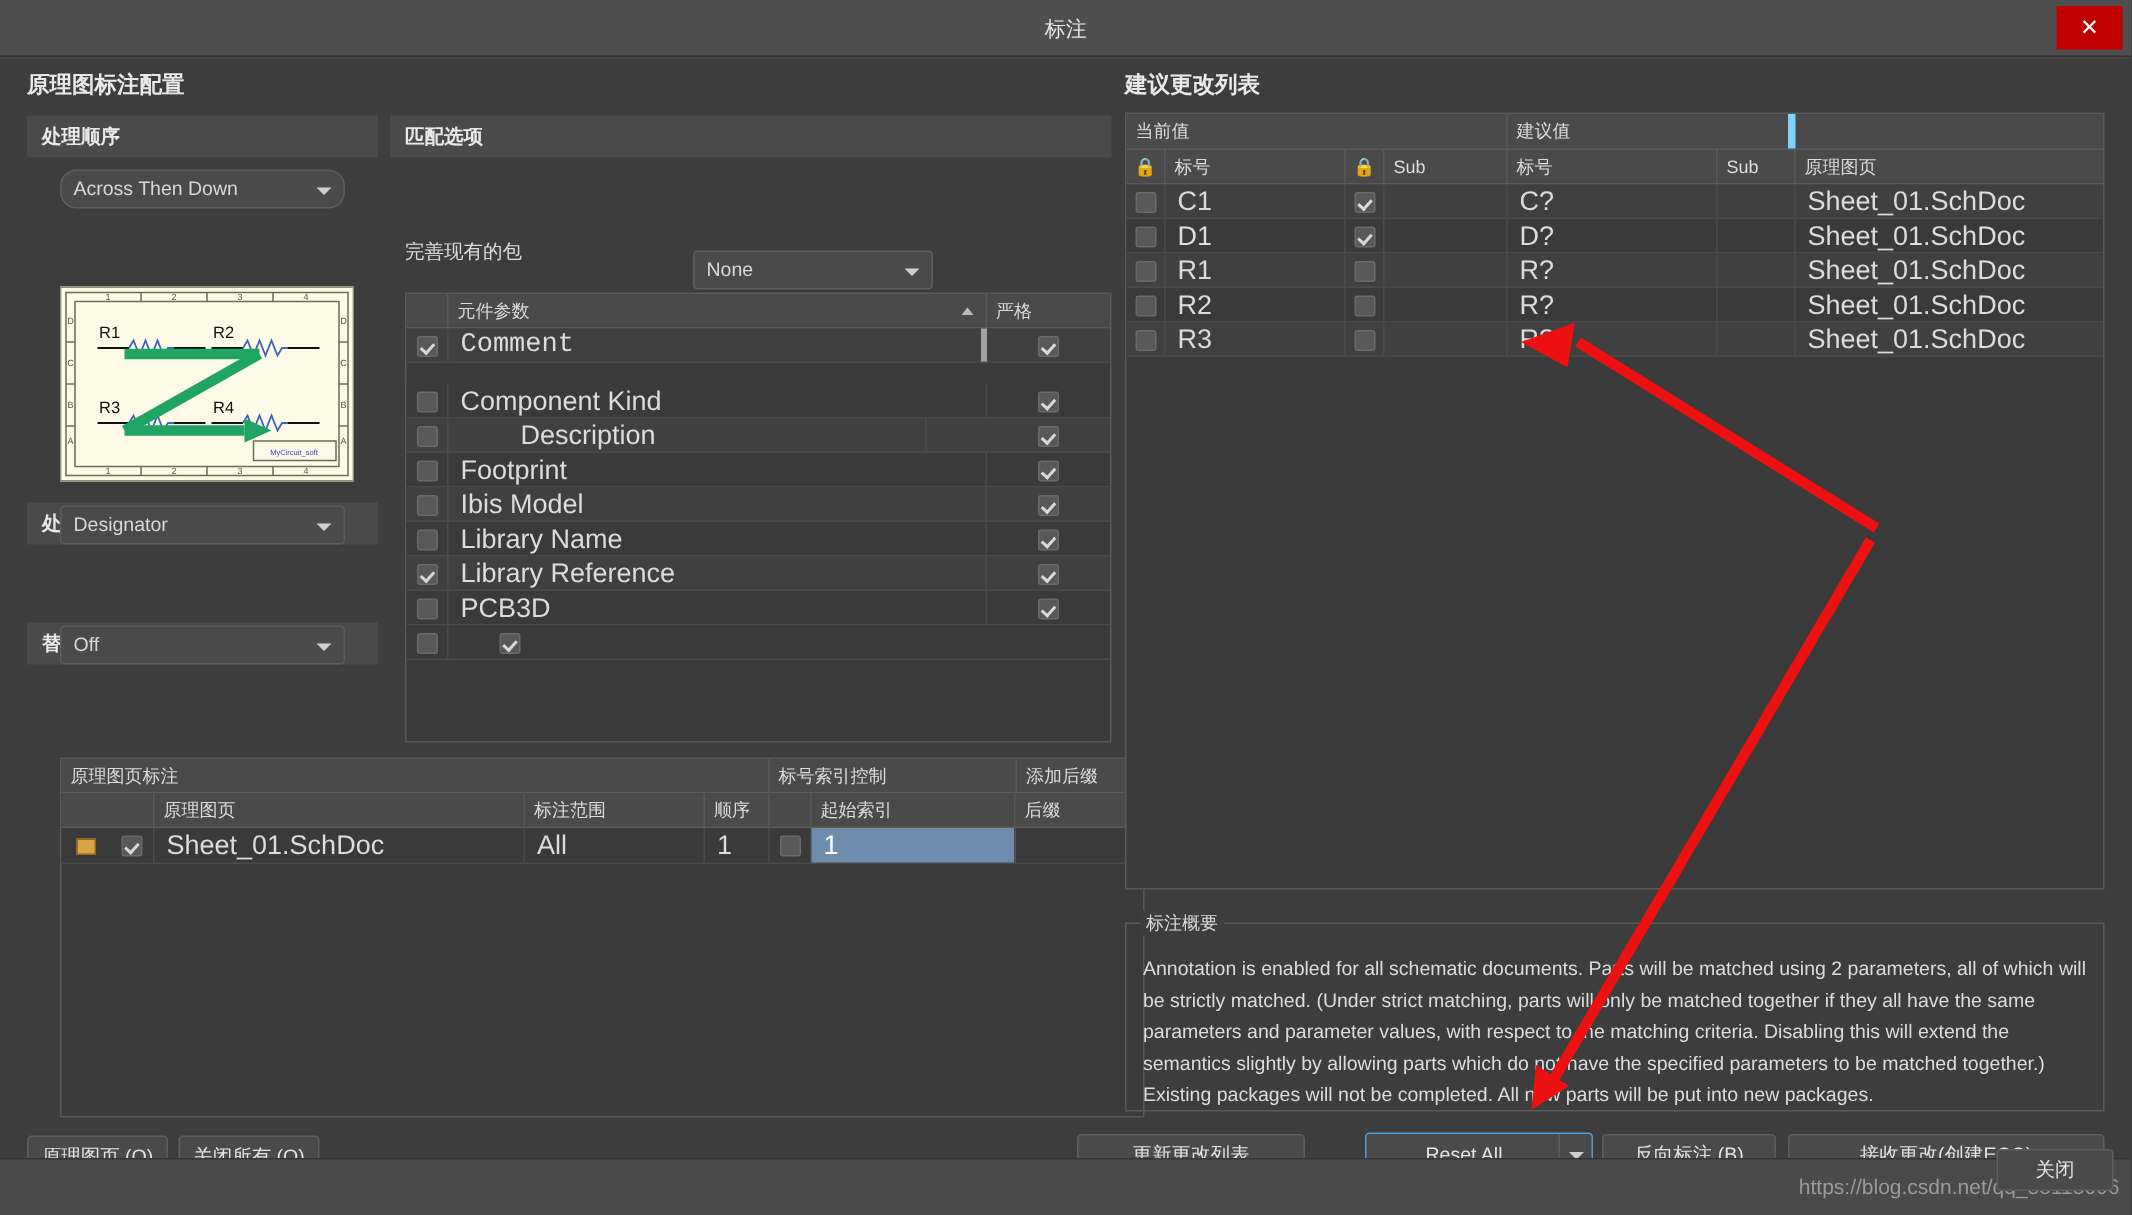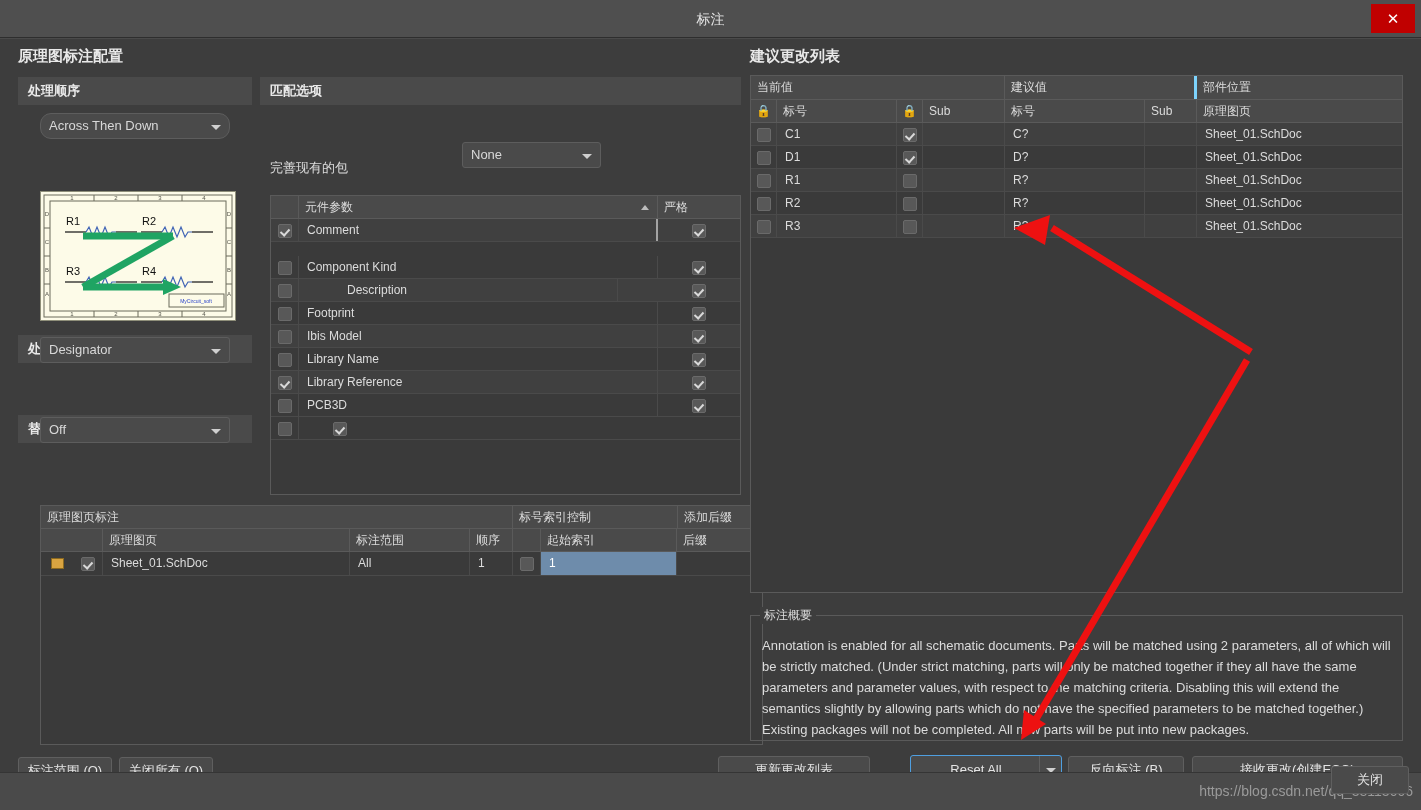--- a/index.html
+++ b/index.html
@@ -91,21 +91,21 @@
   
   .grid {
     border: 1px solid #5a5a5a;
     background: #3a3a3a;
   }
   .ghead {
     background: #4a4a4a;
     color: #dcdcdc;
     font-size: 12px;
   }
-  .grow { font-size: 12px; color: #dcdcdc; }
+  .grow { font-size: 18px; color: #dcdcdc; }
 
   
   .btn {
     background: #4a4a4a;
     border: 1px solid #5f5f5f;
     border-radius: 3px;
     color: #e4e4e4;
     font-size: 13px;
     text-align: center;
     cursor: pointer;
@@ -261,40 +261,40 @@
 
   <div class="group-header" style="position:absolute;left:18px;top:376px;width:234px;">替换子部件</div>
   <div class="combo" style="position:absolute;left:40px;top:378px;width:190px;">
     <span>Off</span>
     <span class="arrow"></span>
   </div>
 
   <div class="group-header" style="position:absolute;left:260px;top:38px;width:481px;">匹配选项</div>
 
   <div style="position:absolute;left:270px;top:120px;color:#dcdcdc;font-size:13px;">完善现有的包</div>
-  <div class="combo" style="position:absolute;left:462px;top:103px;width:139px;">
+  <div class="combo" style="position:absolute;left:462px;top:128px;width:160px;">
     <span>None</span>
     <span class="arrow"></span>
   </div>
 
   <div class="grid" style="position:absolute;left:270px;top:156px;width:471px;height:300px;">
     <div class="ghead" style="display:flex;height:23px;align-items:center;border-bottom:1px solid #5a5a5a;">
       <div style="width:28px;height:100%;border-right:1px solid #5a5a5a;"></div>
       <div style="flex:1;padding-left:6px;position:relative;height:100%;line-height:22px;border-right:1px solid #5a5a5a;">
         <span>元件参数</span>
         <span style="position:absolute;right:8px;top:9px;width:0;height:0;border-left:4px solid transparent;border-right:4px solid transparent;border-bottom:5px solid #bdbdbd;"></span>
       </div>
       <div style="width:82px;padding-left:6px;line-height:22px;">
         <span>严格</span>
       </div>
     </div>
     <div id="param-rows">
         <div class="grow" style="display: flex; height: 23px; align-items: center; border-bottom: 1px solid rgb(74, 74, 74); background: rgb(64, 64, 64);">
           <div style="width:28px;text-align:center;border-right:1px solid #4a4a4a;height:100%;line-height:22px;"><span class="cb checked"></span></div>
-          <div style="flex:1;padding-left:8px;line-height:22px;border-right:2px solid #a3a3a3;height:100%;">Comment</div>
+          <div style="flex:1;padding-left:8px;line-height:22px;border-right:4px solid #a3a3a3;height:100%;font-family:Liberation Mono, monospace;">Comment</div>
           <div style="width:82px;text-align:center;line-height:22px;"><span class="cb checked"></span></div>
         </div>
         <div class="grow" style="display: flex; height: 23px; align-items: center; border-bottom: 1px solid rgb(74, 74, 74); background: rgb(58, 58, 58); margin-top: 14px;">
           <div style="width:28px;text-align:center;border-right:1px solid #4a4a4a;height:100%;line-height:22px;"><span class="cb"></span></div>
           <div style="flex:1;padding-left:8px;line-height:22px;border-right:1px solid #4a4a4a;height:100%;">Component Kind</div>
           <div style="width:82px;text-align:center;line-height:22px;"><span class="cb checked"></span></div>
         </div>
         <div class="grow" style="display: flex; height: 23px; align-items: center; border-bottom: 1px solid rgb(74, 74, 74); background: rgb(64, 64, 64); gap: 40px;">
           <div style="width:28px;text-align:center;border-right:1px solid #4a4a4a;height:100%;line-height:22px;"><span class="cb"></span></div>
           <div style="flex:1;padding-left:8px;line-height:22px;border-right:1px solid #4a4a4a;height:100%;">Description</div>
@@ -354,30 +354,29 @@
           <div style="width:247px;padding-left:8px;line-height:23px;border-right:1px solid #4a4a4a;height:100%;">Sheet_01.SchDoc</div>
           <div style="width:120px;padding-left:8px;line-height:23px;border-right:1px solid #4a4a4a;height:100%;">All</div>
           <div style="width:43px;padding-left:8px;line-height:23px;border-right:1px solid #4a4a4a;height:100%;">1</div>
           <div style="width:28px;text-align:center;border-right:1px solid #4a4a4a;height:100%;line-height:23px;"><span class="cb"></span></div>
           <div style="width:136px;padding-left:8px;line-height:23px;border-right:1px solid #4a4a4a;height:100%;background:#6e8cab;color:#fff;">1</div>
           <div style="flex:1;padding-left:8px;line-height:23px;"></div>
         </div>
       </div>
   </div>
 
-  <div class="btn" style="position:absolute;left:18px;top:718px;width:94px;height:28px;line-height:26px;">标注范围 (O)</div>
+  <div class="btn" style="position:absolute;left:18px;top:718px;width:94px;height:28px;line-height:26px;">原理图页 (O)</div>
   <div class="btn" style="position:absolute;left:119px;top:718px;width:94px;height:28px;line-height:26px;">关闭所有 (O)</div>
 
   <div class="sec-title" style="position:absolute;left:750px;top:8px;">建议更改列表</div>
 
   <div class="grid" style="position:absolute;left:750px;top:36px;width:653px;height:518px;">
     <div class="ghead" style="display:flex;height:24px;align-items:center;border-bottom:1px solid #5a5a5a;">
       <div style="width:254px;padding-left:6px;line-height:23px;border-right:1px solid #5a5a5a;height:100%;">当前值</div>
-      <div style="width:192px;padding-left:6px;line-height:23px;border-right:3px solid #7dd3fc;height:100%;">建议值</div>
-      <div style="flex:1;padding-left:6px;line-height:23px;height:100%;">部件位置</div>
+      <div style="width:192px;padding-left:6px;line-height:23px;border-right:5px solid #7dd3fc;height:100%;">建议值</div>
     </div>
     <div class="ghead" style="display:flex;height:23px;align-items:center;border-bottom:1px solid #5a5a5a;">
       <div style="width:26px;height:100%;border-right:1px solid #5a5a5a;text-align:center;line-height:22px;">🔒</div>
       <div style="width:120px;padding-left:6px;line-height:22px;border-right:1px solid #5a5a5a;height:100%;">标号</div>
       <div style="width:26px;height:100%;border-right:1px solid #5a5a5a;text-align:center;line-height:22px;">🔒</div>
       <div style="width:82px;padding-left:6px;line-height:22px;border-right:1px solid #5a5a5a;height:100%;">Sub</div>
       <div style="width:140px;padding-left:6px;line-height:22px;border-right:1px solid #5a5a5a;height:100%;">标号</div>
       <div style="width:52px;padding-left:6px;line-height:22px;border-right:1px solid #5a5a5a;height:100%;">Sub</div>
       <div style="flex:1;padding-left:6px;line-height:22px;height:100%;">原理图页</div>
     </div>

